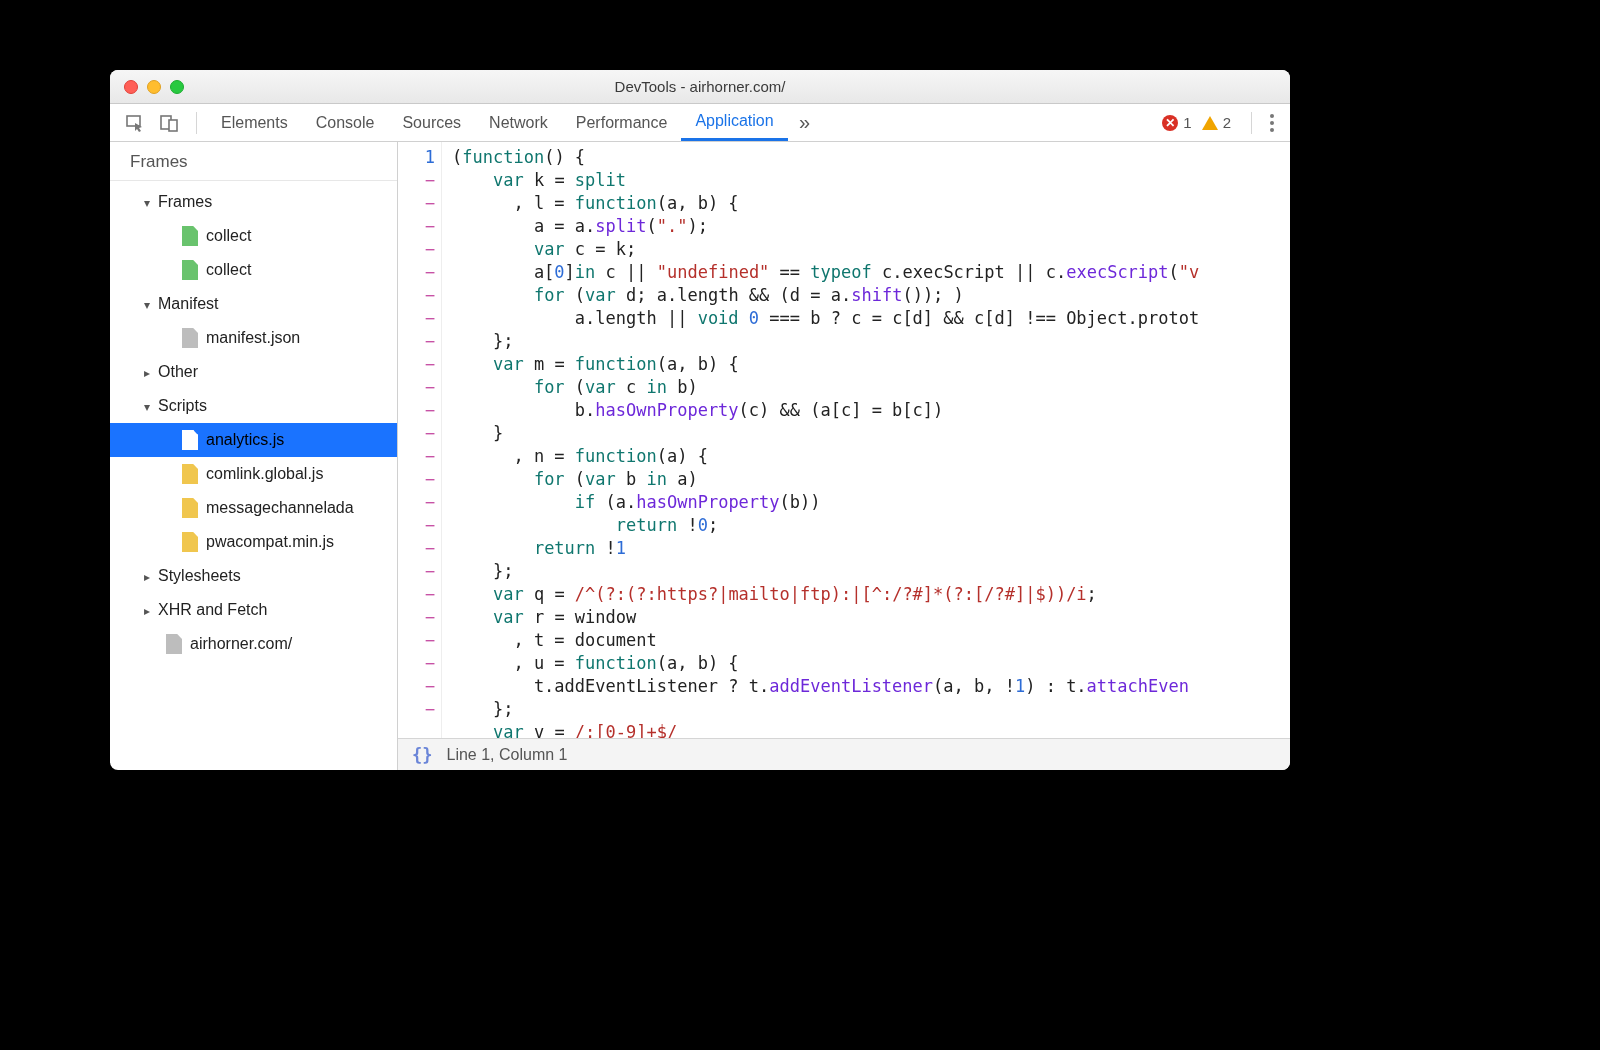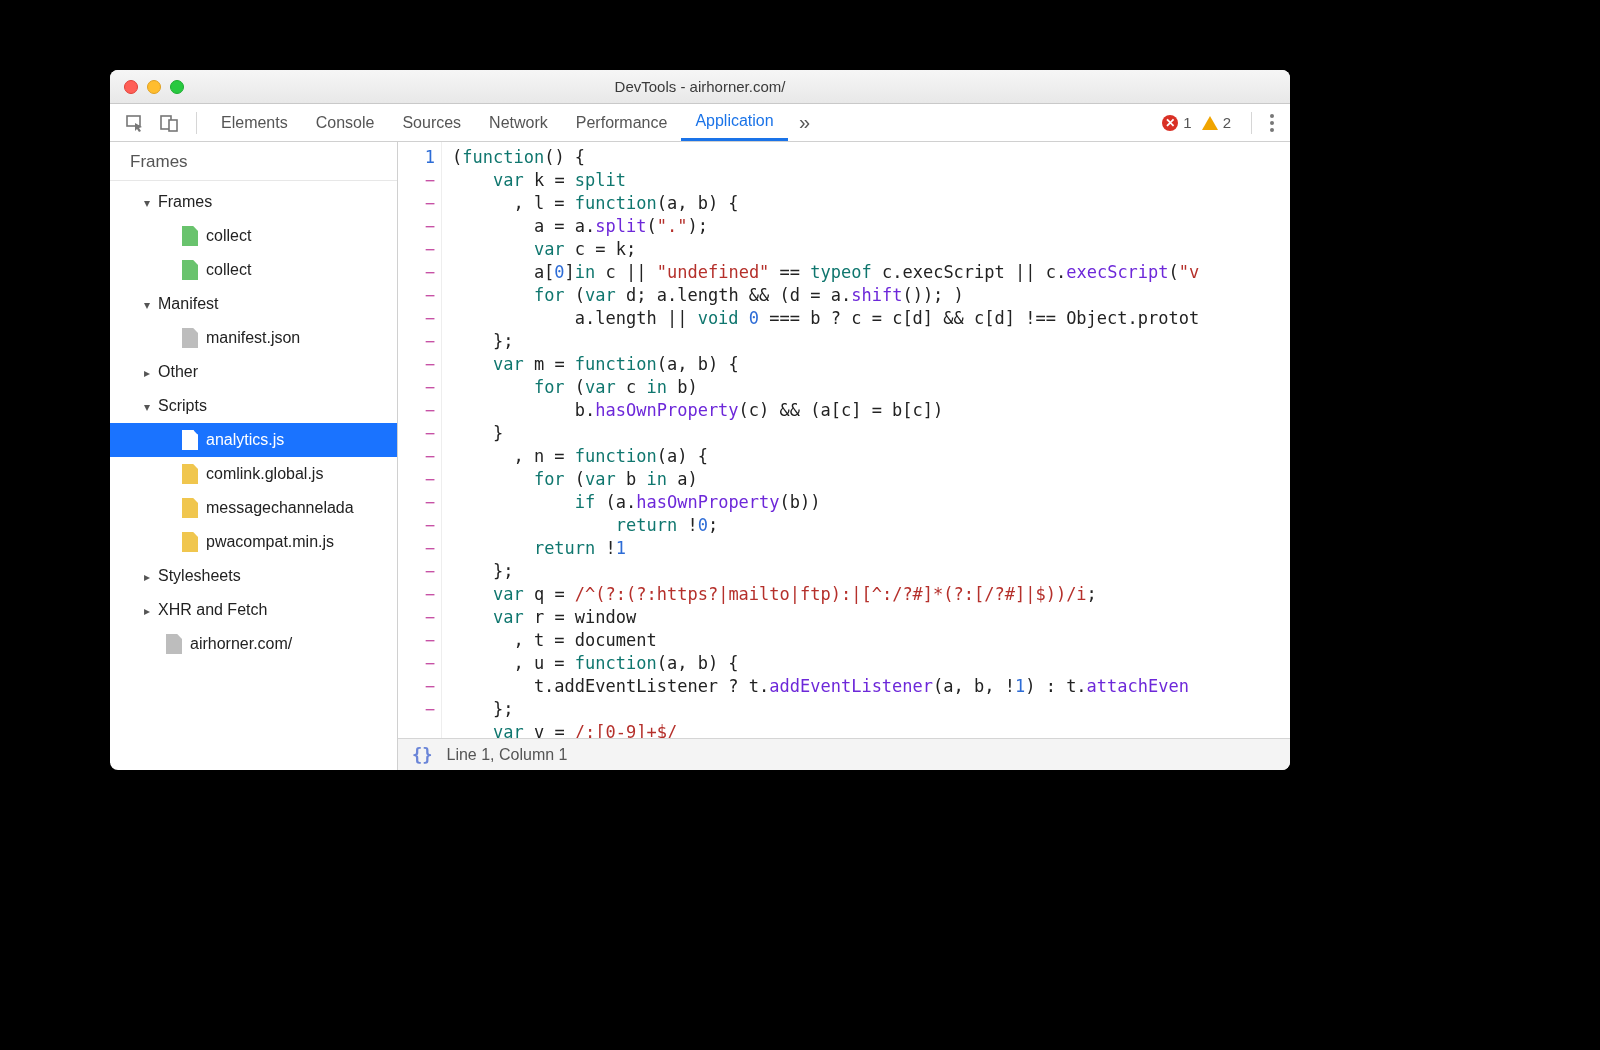--- a/index.html
+++ b/index.html
@@ -46,21 +46,21 @@
   .badge { display:flex; align-items:center; gap:5px; font-size:15px; margin-right:10px; }
   .badge .err-icon { width:16px;height:16px;border-radius:50%;background:#d93025;color:#fff;font-size:12px;display:flex;align-items:center;justify-content:center;font-weight:bold;}
   .badge .warn-icon { width:0;height:0;border-left:8px solid transparent;border-right:8px solid transparent;border-bottom:14px solid #f0a400;position:relative;}
   .kebab { width:20px; display:flex; flex-direction:column; align-items:center; gap:3px; cursor:pointer; }
   .kebab span { width:4px;height:4px;background:#777;border-radius:50%; }
   .body { flex:1; display:flex; overflow:hidden; }
   .sidebar { width:288px; border-right:1px solid #d0d0d0; overflow:hidden; display:flex; flex-direction:column; font-size:16px; color:#222;}
   .side-header { padding:10px 20px 8px; color:#555; font-size:17px; border-bottom:1px solid #e7e7e7;}
   .tree { flex:1; overflow:auto; padding-top:4px; }
   .row { display:flex; align-items:center; height:34px; padding-left:var(--ind,10px); white-space:nowrap; overflow:hidden; text-overflow:ellipsis; cursor:pointer;}
-  .row.selected { background:#1a73ff; color:#ffffff;}
+  .row.selected { background:#1a73ff; color:#000000;}
   .tri::before { content:"▸"; display:inline-block; width:14px; color:#555; font-size:12px;}
   .tri.open::before { content:"▾"; }
   .icon-slot { width:20px; height:20px; margin-right:6px; display:inline-flex; align-items:center; justify-content:center;}
   .file-green { width:16px;height:20px;background:#69c36d;clip-path:polygon(0 0,70% 0,100% 25%,100% 100%,0 100%);} 
   .file-grey { width:16px;height:20px;background:#bdbdbd;clip-path:polygon(0 0,70% 0,100% 25%,100% 100%,0 100%);} 
   .file-yellow { width:16px;height:20px;background:#f0c64e;clip-path:polygon(0 0,70% 0,100% 25%,100% 100%,0 100%);} 
   .file-white { width:16px;height:20px;background:#fff;border:1px solid #bbb;clip-path:polygon(0 0,70% 0,100% 25%,100% 100%,0 100%);} 
   .row.selected .file-white { border-color:#fff;}
   .frame-icon { width:16px;height:14px;border:2px solid #888;}
   .main { flex:1; display:flex; flex-direction:column; overflow:hidden;}

